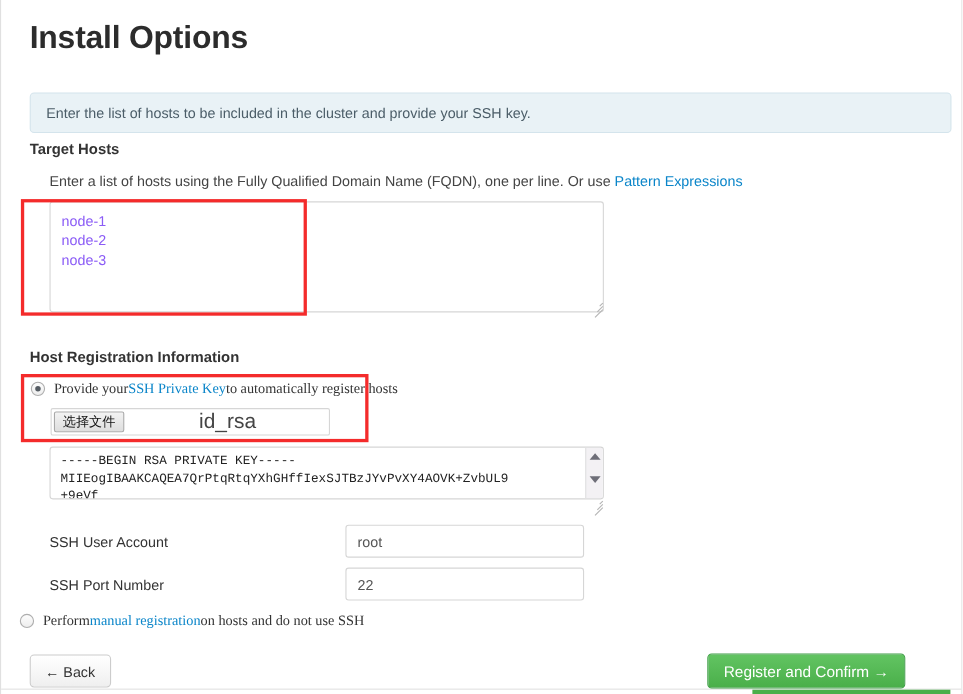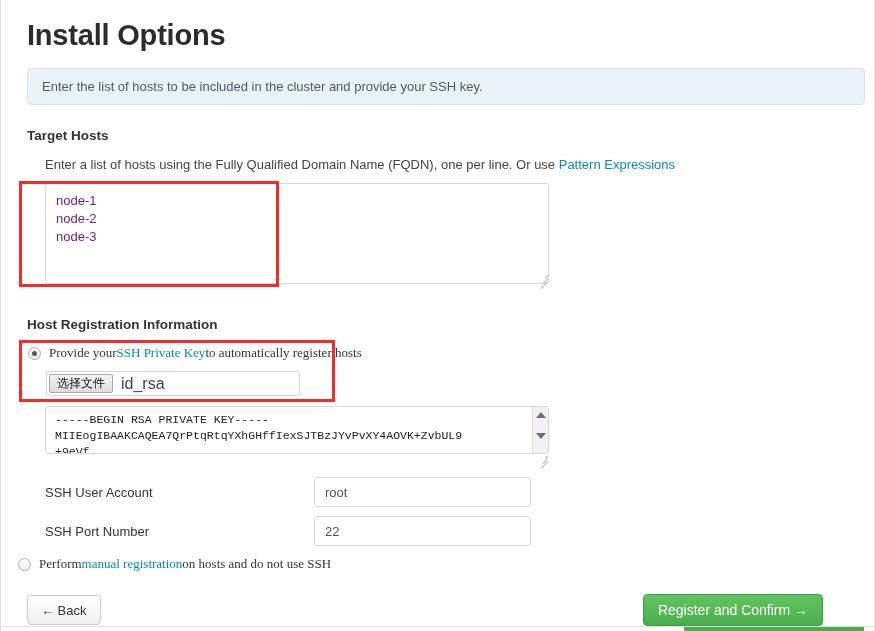--- a/index.html
+++ b/index.html
@@ -28,21 +28,21 @@
     font-size: 29px;
     font-weight: bold;
     color: #2c2c2c;
     letter-spacing: -0.2px;
     line-height: 34px;
   }
 
   
   .info-banner {
     position: absolute;
-    left: 26px; top: 68px;
+    left: 26px; top: 84px;
     width: 838px; height: 37px;
     background: #e9f2f6;
     border: 1px solid #d4e4ec;
     border-radius: 4px;
     display: flex;
     align-items: center;
   }
   .info-banner-text {
     padding-left: 14px;
     font-size: 13px;
@@ -77,21 +77,21 @@
   .hosts-textarea {
     position: absolute;
     left: 44px; top: 183px;
     width: 504px; height: 101px;
     border: 1px solid #d6d6d6;
     border-radius: 3px;
     background: #fff;
     padding: 8px 10px;
     font-family: "Liberation Sans", sans-serif;
     font-size: 13px;
-    color: #701a75;
+    color: #8b5cf6;
     line-height: 18px;
     resize: none;
     outline: none;
     overflow: hidden;
   }
   .resize-grip {
     position: absolute;
     width: 11px; height: 11px;
     pointer-events: none;
   }
@@ -156,38 +156,39 @@
   
   .file-picker {
     position: absolute;
     left: 45px; top: 371px;
     width: 254px; height: 25px;
     border: 1px solid #d6d6d6;
     border-radius: 2px;
     background: #fff;
     display: flex;
     align-items: center;
+    gap: 48px;
   }
   .file-btn {
     margin: 2px 0 2px 2px;
     height: 19px;
     padding: 0 7px;
     border: 1px solid #a9a9a9;
     border-radius: 2px;
     background: linear-gradient(#f3f3f3, #dedede);
     font-size: 12px;
     color: #111;
     display: flex;
     align-items: center;
     cursor: pointer;
     font-family: "DejaVu Sans", sans-serif;
   }
   .file-name {
-    margin-left: 8px;
-    font-size: 16px;
+    margin-left: 20px;
+    font-size: 19px;
     color: #444;
   }
 
   
   .keybox {
     position: absolute;
     left: 44px; top: 406px;
     width: 504px; height: 48px;
     border: 1px solid #d6d6d6;
     border-radius: 3px;

